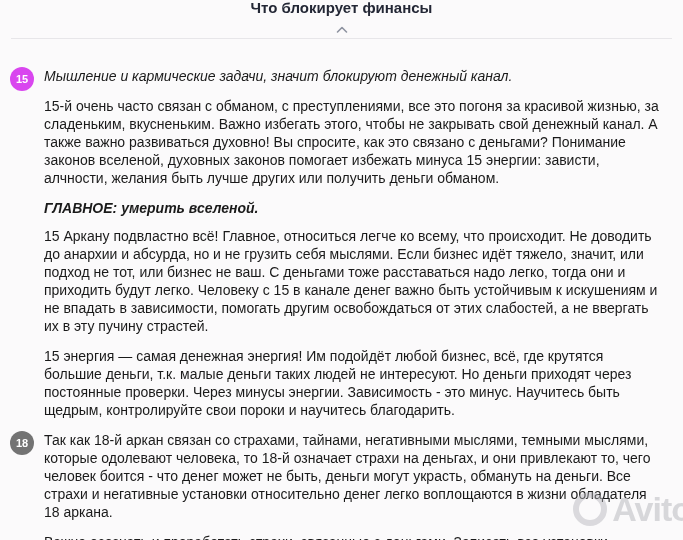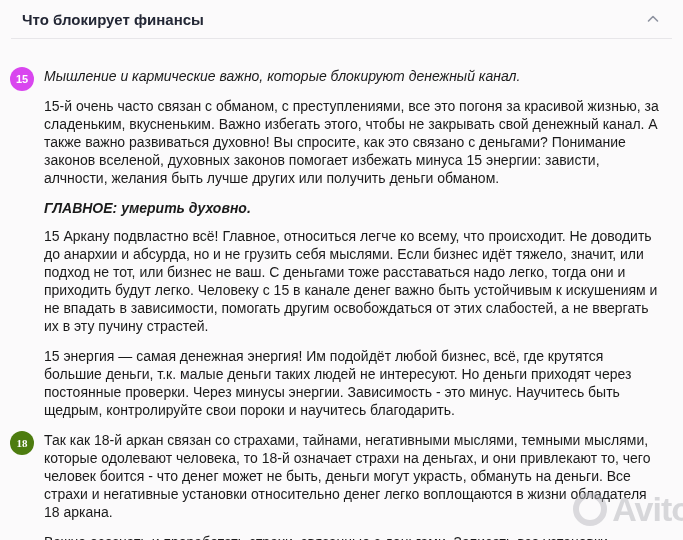--- a/index.html
+++ b/index.html
@@ -22,20 +22,21 @@
     overflow: hidden;
   }
   
   .section-header {
     height: 38px;
     display: flex;
     align-items: center;
     justify-content: space-between;
     padding: 0 22px;
     cursor: pointer;
+    flex-direction: column;
   }
   .section-title {
     font-size: 15px;
     font-weight: 700;
     color: #232735;
     margin: 0;
     line-height: 1;
   }
   .chevron {
     display: flex;
@@ -133,31 +134,31 @@
   </div>
   <div class="divider"></div>
 
   <div class="content">
 
     <div class="arcana">
       <div class="badge-col">
         <span class="badge" style="background-color: #d946ef;">15</span>
       </div>
       <div class="text-col">
-        <p class="lead">Мышление и кармические важно, которые блокируют денежный канал.</p>
+        <p class="lead">Мышление и кармические задачи, значит блокируют денежный канал.</p>
         <p>15-й очень часто связан с обманом, с преступлениями, все это погоня за красивой жизнью, за сладеньким, вкусненьким. Важно избегать этого, чтобы не закрывать свой денежный канал. А также важно развиваться духовно! Вы спросите, как это связано с деньгами? Понимание законов вселеной, духовных законов помогает избежать минуса 15 энергии: зависти, алчности, желания быть лучше других или получить деньги обманом.</p>
-        <p class="emphasis">ГЛАВНОЕ: умерить духовно.</p>
+        <p class="emphasis">ГЛАВНОЕ: умерить вселеной.</p>
         <p>15 Аркану подвластно всё! Главное, относиться легче ко всему, что происходит. Не доводить до анархии и абсурда, но и не грузить себя мыслями. Если бизнес идёт тяжело, значит, или подход не тот, или бизнес не ваш. С деньгами тоже расставаться надо легко, тогда они и приходить будут легко. Человеку с 15 в канале денег важно быть устойчивым к искушениям и не впадать в зависимости, помогать другим освобождаться от этих слабостей, а не ввергать их в эту пучину страстей.</p>
         <p>15 энергия — самая денежная энергия! Им подойдёт любой бизнес, всё, где крутятся большие деньги, т.к. малые деньги таких людей не интересуют. Но деньги приходят через постоянные проверки. Через минусы энергии. Зависимость - это минус. Научитесь быть щедрым, контролируйте свои пороки и научитесь благодарить.</p>
       </div>
     </div>
 
     <div class="arcana">
       <div class="badge-col">
-        <span class="badge" style="background-color: #4d7c0f; font-family: Liberation Serif, serif;">18</span>
+        <span class="badge" style="background-color: #737373;">18</span>
       </div>
       <div class="text-col">
         <p>Так как 18-й аркан связан со страхами, тайнами, негативными мыслями, темными мыслями, которые одолевают человека, то 18-й означает страхи на деньгах, и они привлекают то, чего человек боится - что денег может не быть, деньги могут украсть, обмануть на деньги. Все страхи и негативные установки относительно денег легко воплощаются в жизни обладателя 18 аркана.</p>
         <p>Важно осознать и проработать страхи, связанные с деньгами. Записать все установки, связанные с деньгами. Понять, что это навязанные установки, а не отражающие действительность. Рядом</p>
       </div>
     </div>
 
   </div>
 
   <div class="watermark">

